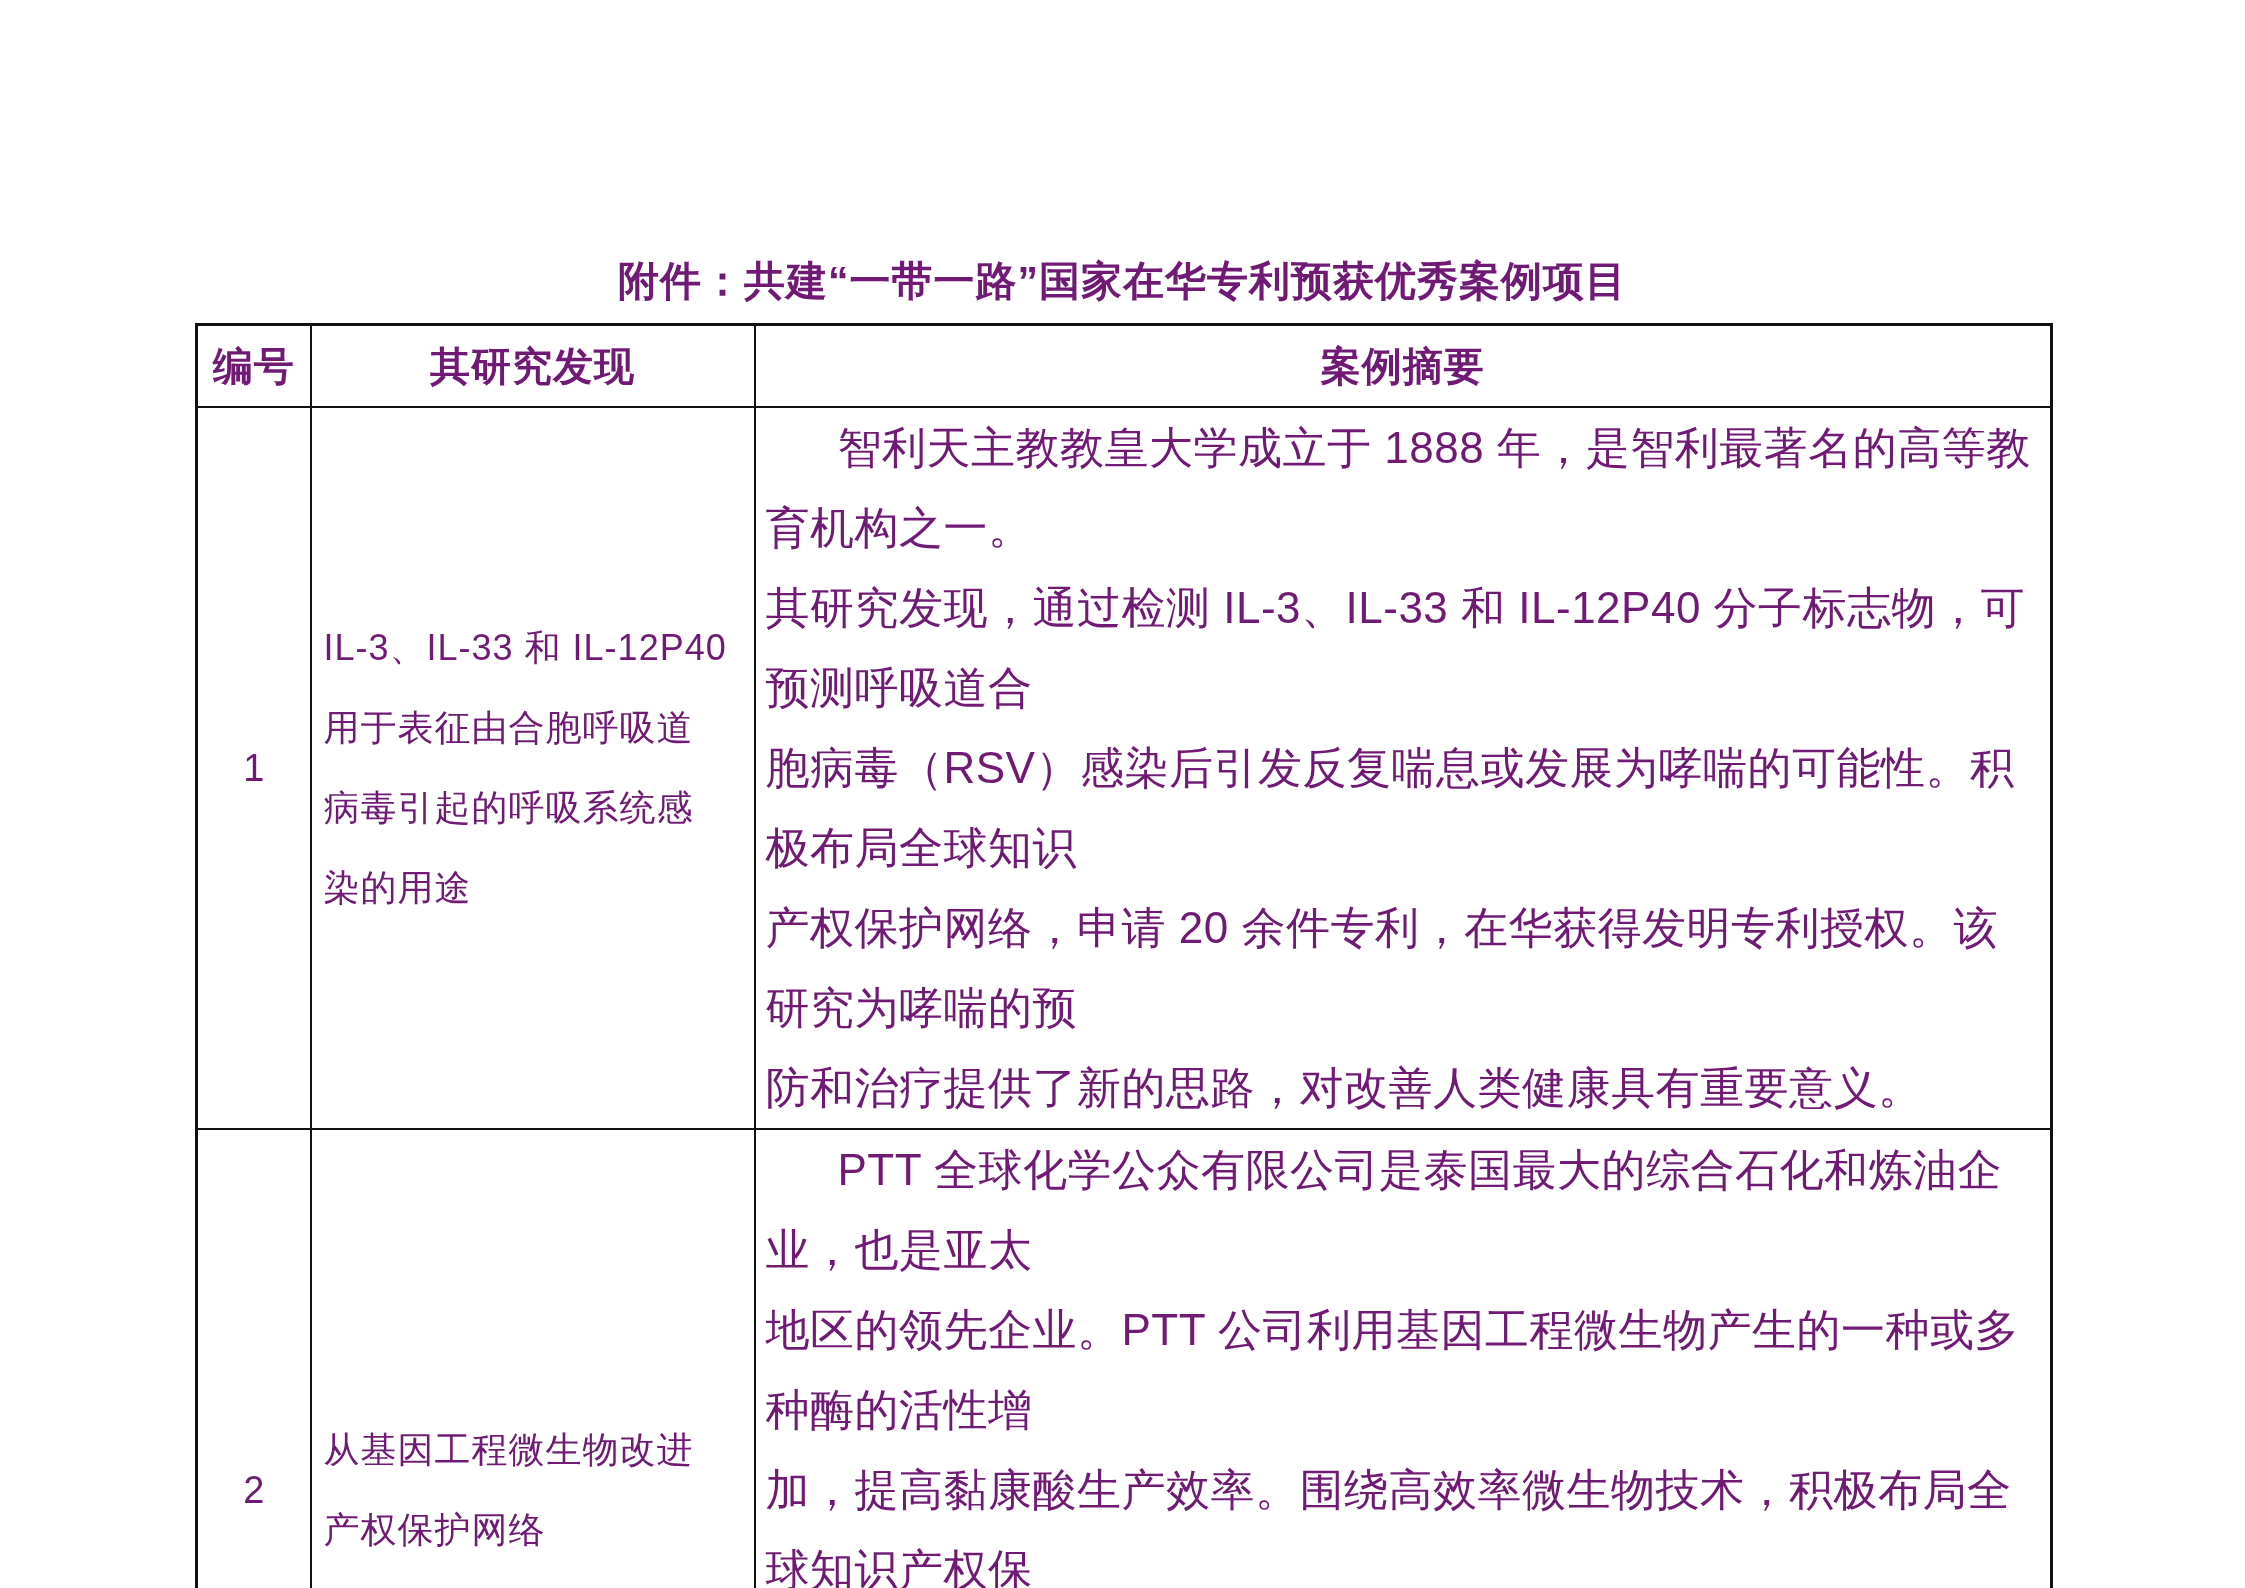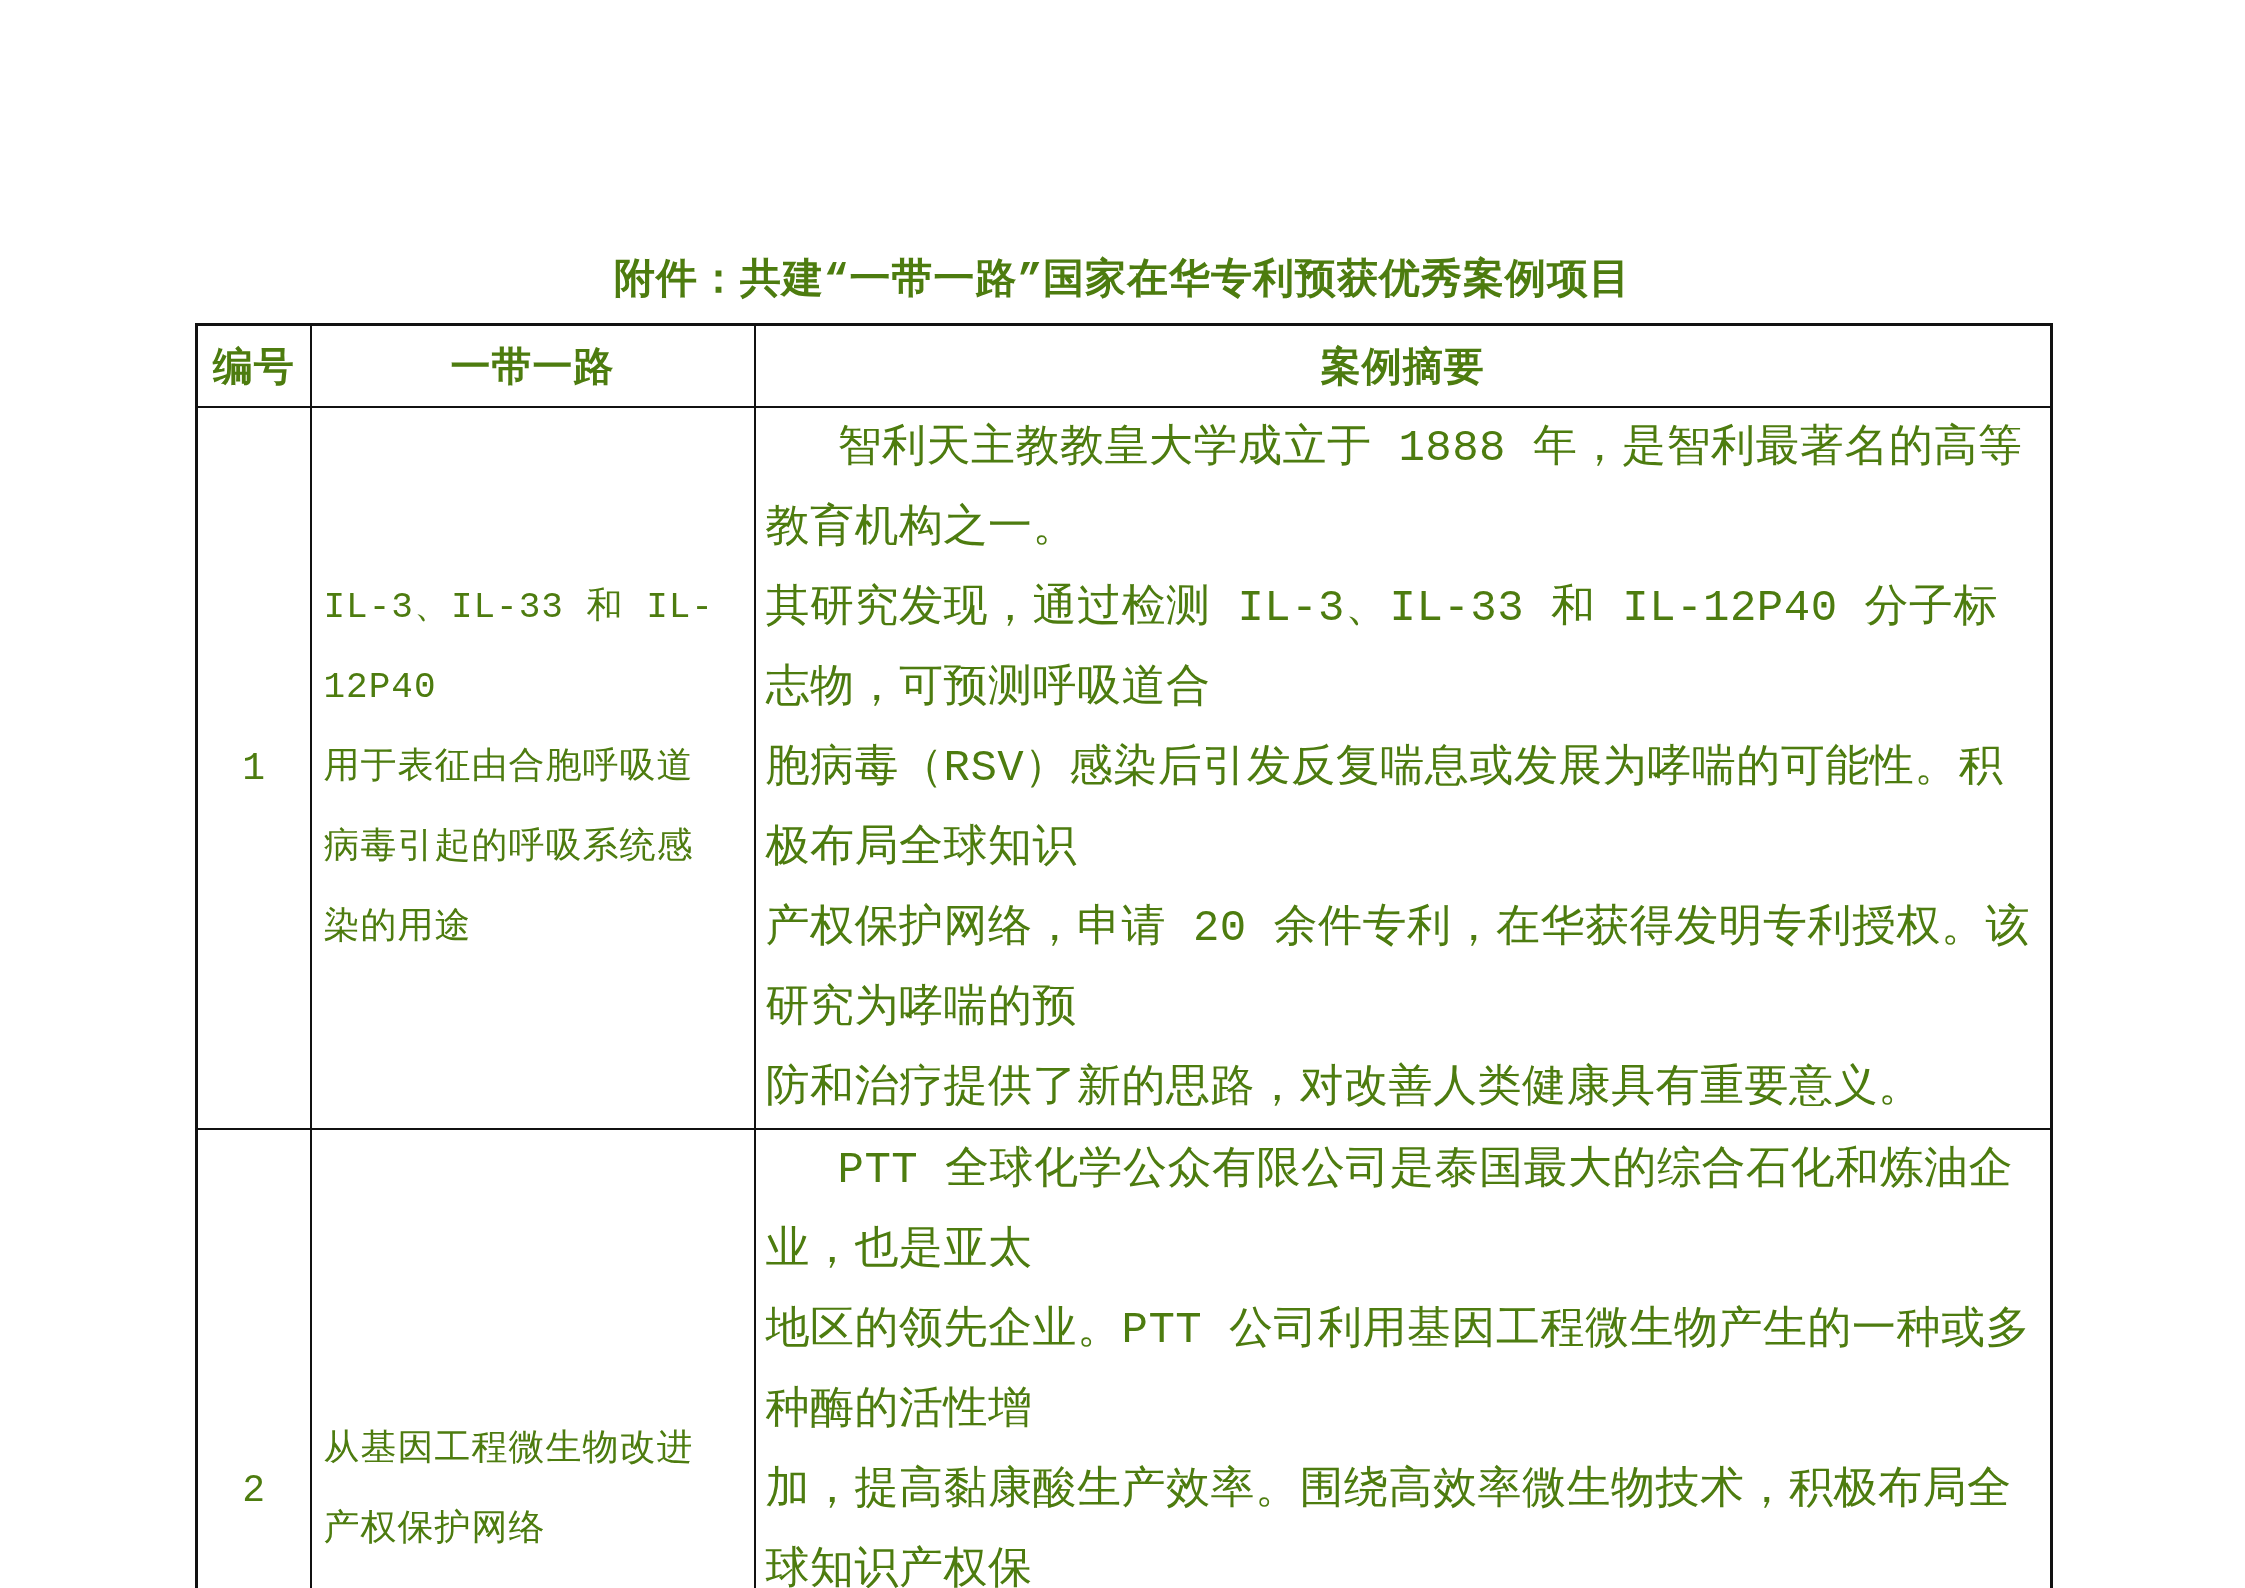--- a/index.html
+++ b/index.html
@@ -5,22 +5,22 @@
   html, body {
     margin: 0;
     padding: 0;
     background: #ffffff;
   }
   .page {
     position: relative;
     width: 2245px;
     height: 1588px;
     background: #ffffff;
-    color: #4d7c0f;
-    font-family: Liberation Mono, monospace;
+    color: #701a75;
+    font-family: Liberation Sans, sans-serif;
     overflow: hidden;
   }
   .doc-title {
     position: absolute;
     top: 256px;
     left: 0;
     width: 100%;
     text-align: center;
     font-size: 41px;
     line-height: 50px;
@@ -89,21 +89,21 @@
 
   <table class="case-table">
     <colgroup>
       <col class="col-id">
       <col class="col-name">
       <col class="col-summary">
     </colgroup>
     <thead>
       <tr class="header-row">
         <th>编号</th>
-        <th>一带一路</th>
+        <th>其研究发现</th>
         <th>案例摘要</th>
       </tr>
     </thead>
     <tbody>
       <tr class="row-1">
         <td class="cell-id">1</td>
         <td class="cell-name">IL-3、IL-33 和 IL-12P40
 用于表征由合胞呼吸道
 病毒引起的呼吸系统感
 染的用途</td>

